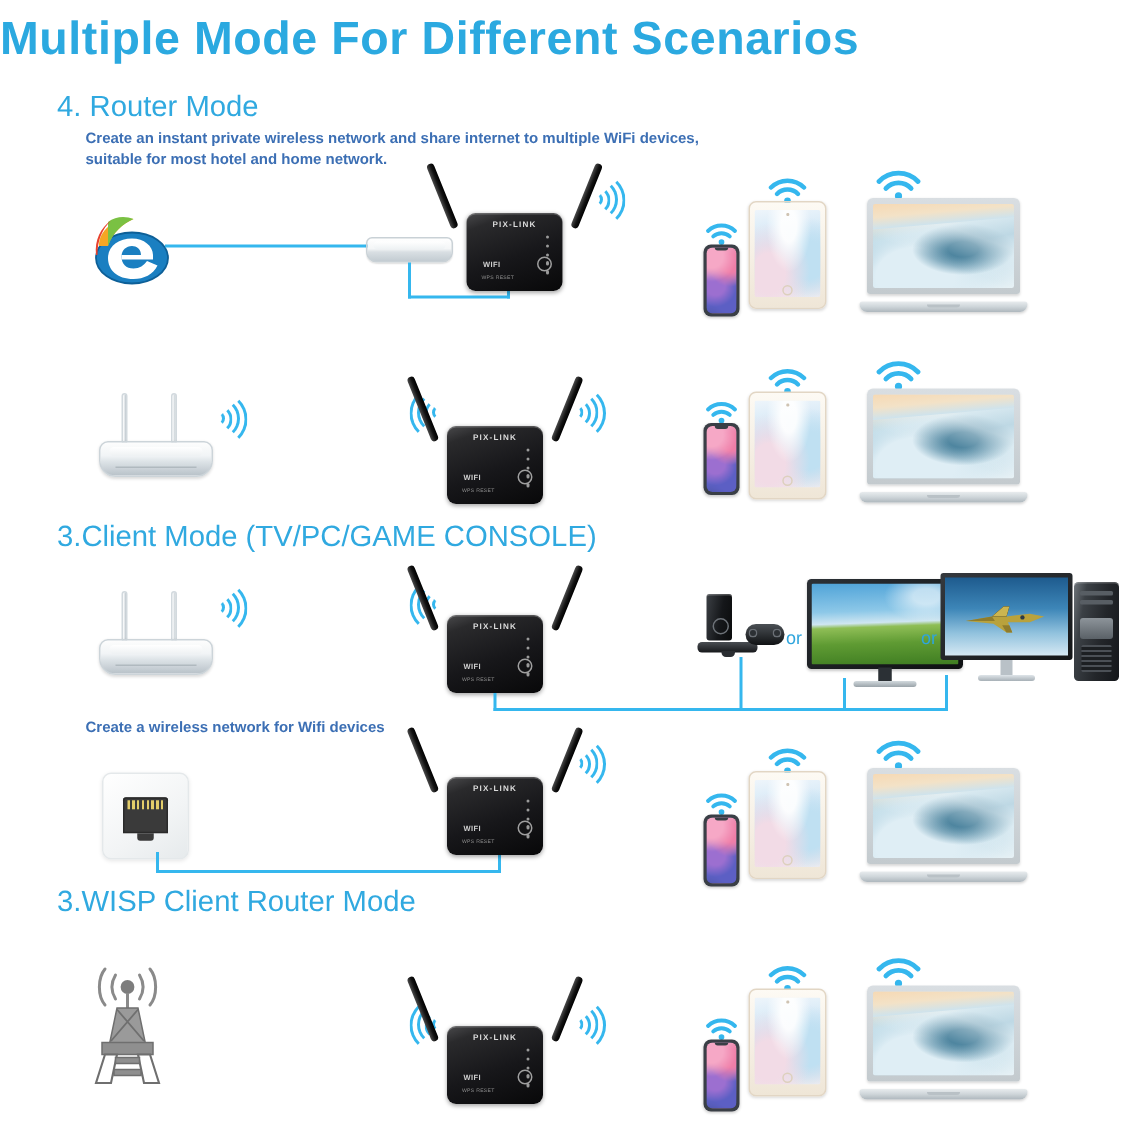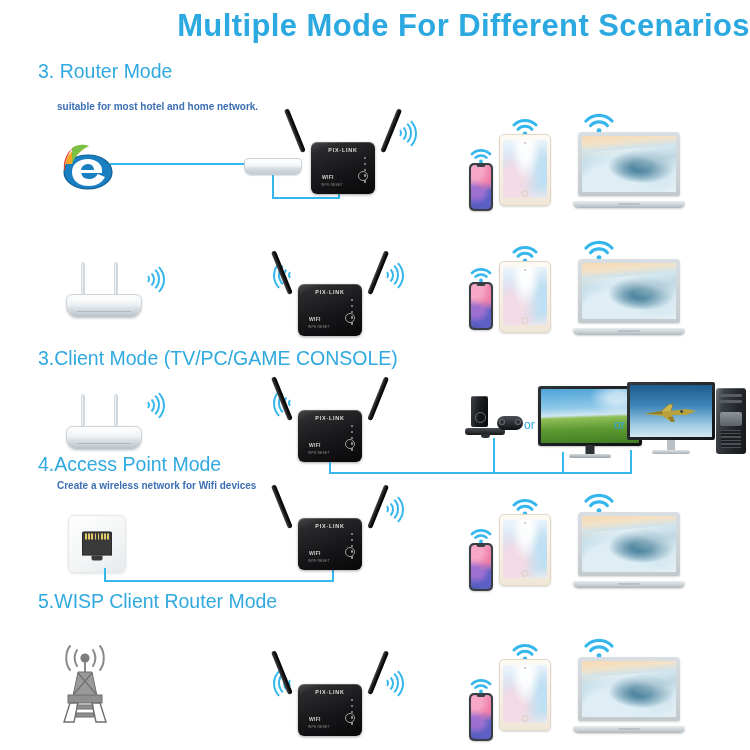--- a/index.html
+++ b/index.html
@@ -8,21 +8,21 @@
     background: #ffffff;
     font-family: "Liberation Sans", sans-serif;
     position: relative;
     overflow: hidden;
   }
   .page { position: relative; width: 750px; height: 750px; }
 
   
   .title {
     position: absolute; top: 8px; left: 0; width: 750px;
-    text-align: right;
+    text-align: left;
     font-size: 31px; font-weight: bold;
     color: #2BA9E0;
     letter-spacing: 0.4px;
     white-space: nowrap;
   }
 
   
   .sec-head {
     position: absolute;
     font-size: 19.5px;
@@ -375,21 +375,22 @@
     color: #2EA5DD; font-size: 12px; font-weight: normal;
   }
 </style>
 </head>
 <body>
 
 <div class="page">
 
   <div class="title">Multiple Mode For Different Scenarios</div>
 
-  <div class="sec-head" style="top:60px; left:38px;">3. Router Mode</div>
+  <div class="sec-head" style="top:60px; left:38px;">4. Router Mode</div>
+  <div class="sec-desc" style="top:86px; left:57px;">Create an instant private wireless network and share internet to multiple WiFi devices,</div>
   <div class="sec-desc" style="top:100px; left:57px;">suitable for most hotel and home network.</div>
 
   <div class="ie-logo" style="left:58px; top:140px;">
     <svg viewBox="0 0 56 52" width="56" height="52">
       <ellipse cx="30" cy="32" rx="24" ry="17" fill="#1a7fc1"></ellipse>
       <ellipse cx="30" cy="32" rx="24" ry="17" fill="none" stroke="#0d5f97" stroke-width="1.2"></ellipse>
       <path d="M8 24 C8 13 19 5 31 6 C24 9 17 15 14 24 Z" fill="#f5a623"></path>
       <path d="M14 24 C17 15 24 9 31 6 C26 4 19 4 14 8 Z" fill="#7ac143"></path>
       <path d="M6 30 C5 20 9 12 16 7 C10 13 7 20 7 30 Z" fill="#e8422e"></path>
       <path d="M14 32 C14 24 21 19 30 19 C38 19 44 24 44 30 L36 30 C36 26 33 24 30 24 C26 24 23 27 23 31 C23 36 26 39 31 39 C35 39 38 37 40 34 L47 37 C44 43 38 46 31 46 C20 46 14 40 14 32 Z" fill="#ffffff"></path>
@@ -635,21 +636,20 @@
 
   <div class="pc" style="left:716px; top:388px;">
     <div class="case">
       <div class="bay"></div>
         <div class="bay b2"></div>
       <div class="panel"></div>
       <div class="vents"></div>
     </div>
   </div>
 
-  <div class="sec-head" style="top:453px; left:38px;">4.Access Point Mode</div>
   <div class="sec-desc" style="top:479px; left:57px;">Create a wireless network for Wifi devices</div>
 
   <div class="jack" style="left:68px; top:515px;">
     <div class="port"></div>
   </div>
 
   <div class="cable v" style="left:104px; top:568px; height:14px;"></div>
   <div class="cable h" style="left:104px; top:580px; width:230px;"></div>
   <div class="cable v" style="left:332px; top:566px; height:15px;"></div>
 
@@ -711,21 +711,21 @@
       <circle cx="15" cy="17.6" r="2.4" fill="#35B7EE"></circle>
     </svg>
   </div>
   <div class="laptop" style="left:573px; top:512px;">
     <div class="lid">
         <div class="scr"></div>
       </div>
     <div class="base"></div>
   </div>
 
-  <div class="sec-head" style="top:590px; left:38px;">5.WISP Client Router Mode</div>
+  <div class="sec-head" style="top:590px; left:38px;">3.WISP Client Router Mode</div>
 
   <div class="tower" style="left:48px; top:642px;">
     <svg viewBox="0 0 74 84" width="74" height="84">
       <g fill="none" stroke="#8a8a8a" stroke-width="2" stroke-linecap="round">
         <path d="M22 4 C17 10 17 22 22 28"></path>
         <path d="M29 8 C26 13 26 19 29 24"></path>
         <path d="M45 8 C48 13 48 19 45 24"></path>
         <path d="M52 4 C57 10 57 22 52 28"></path>
       </g>
       <circle cx="37" cy="16" r="4.6" fill="#7d7d7d"></circle>

